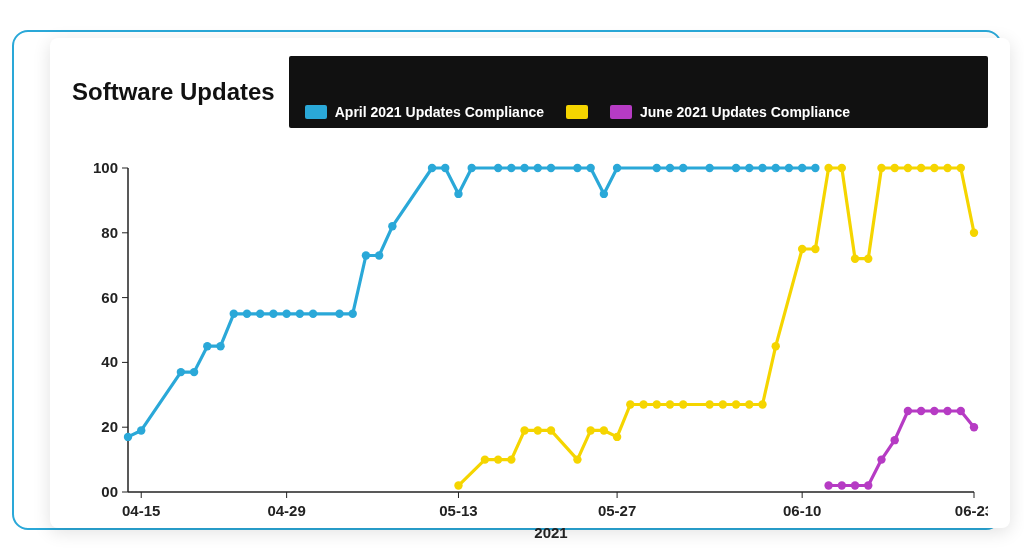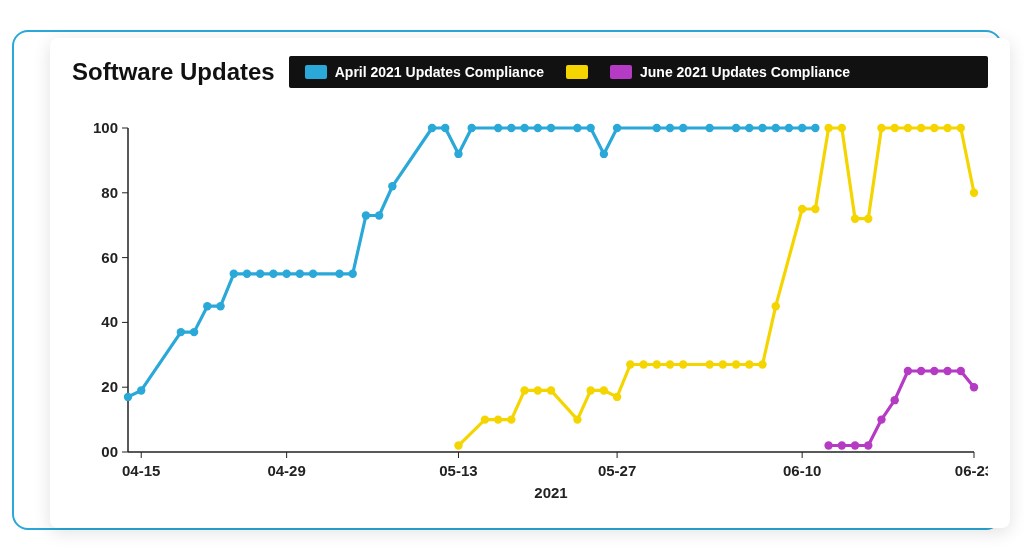--- a/index.html
+++ b/index.html
@@ -53,20 +53,21 @@
     padding: 8px 16px;
     border-radius: 2px;
     font-size: 14px;
     font-weight: 600;
   }
   .legend-item {
     display: flex;
     align-items: center;
     gap: 8px;
     white-space: nowrap;
+    margin-top: 40px;
   }
   .swatch {
     width: 22px;
     height: 14px;
     border-radius: 2px;
     flex: 0 0 auto;
   }
   .plot-wrap {
     position: relative;
     margin-top: 20px;

